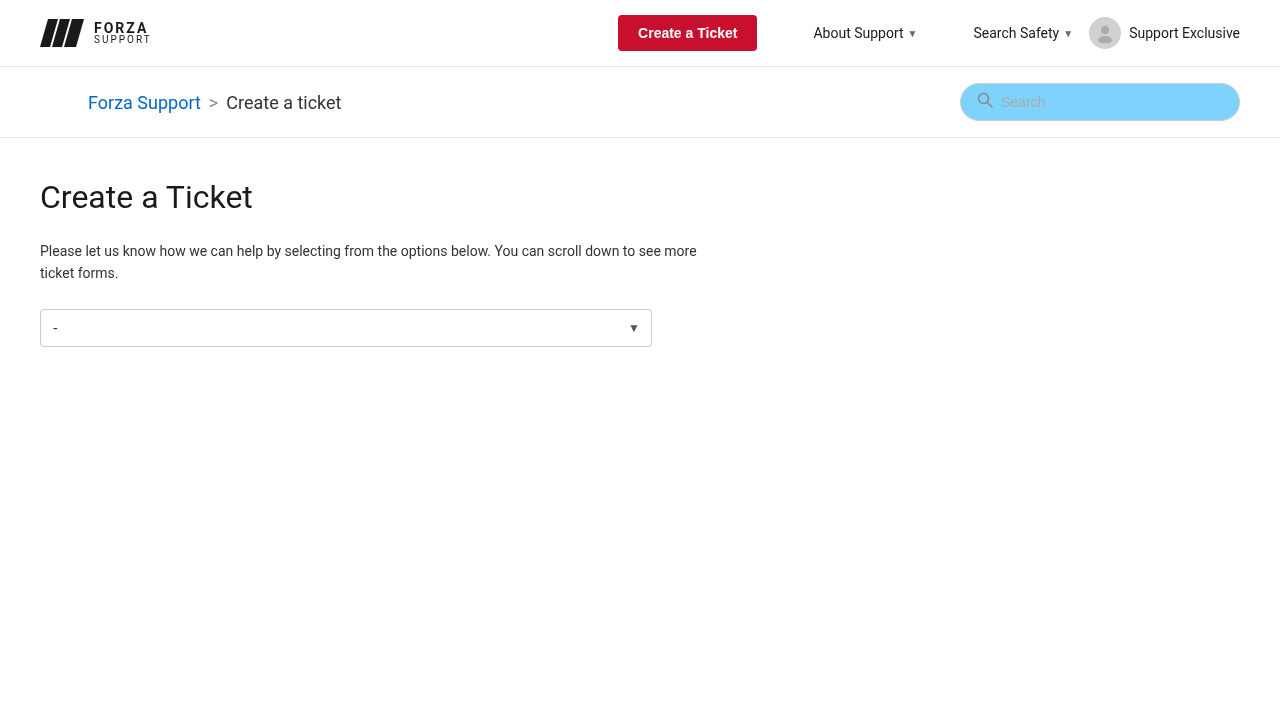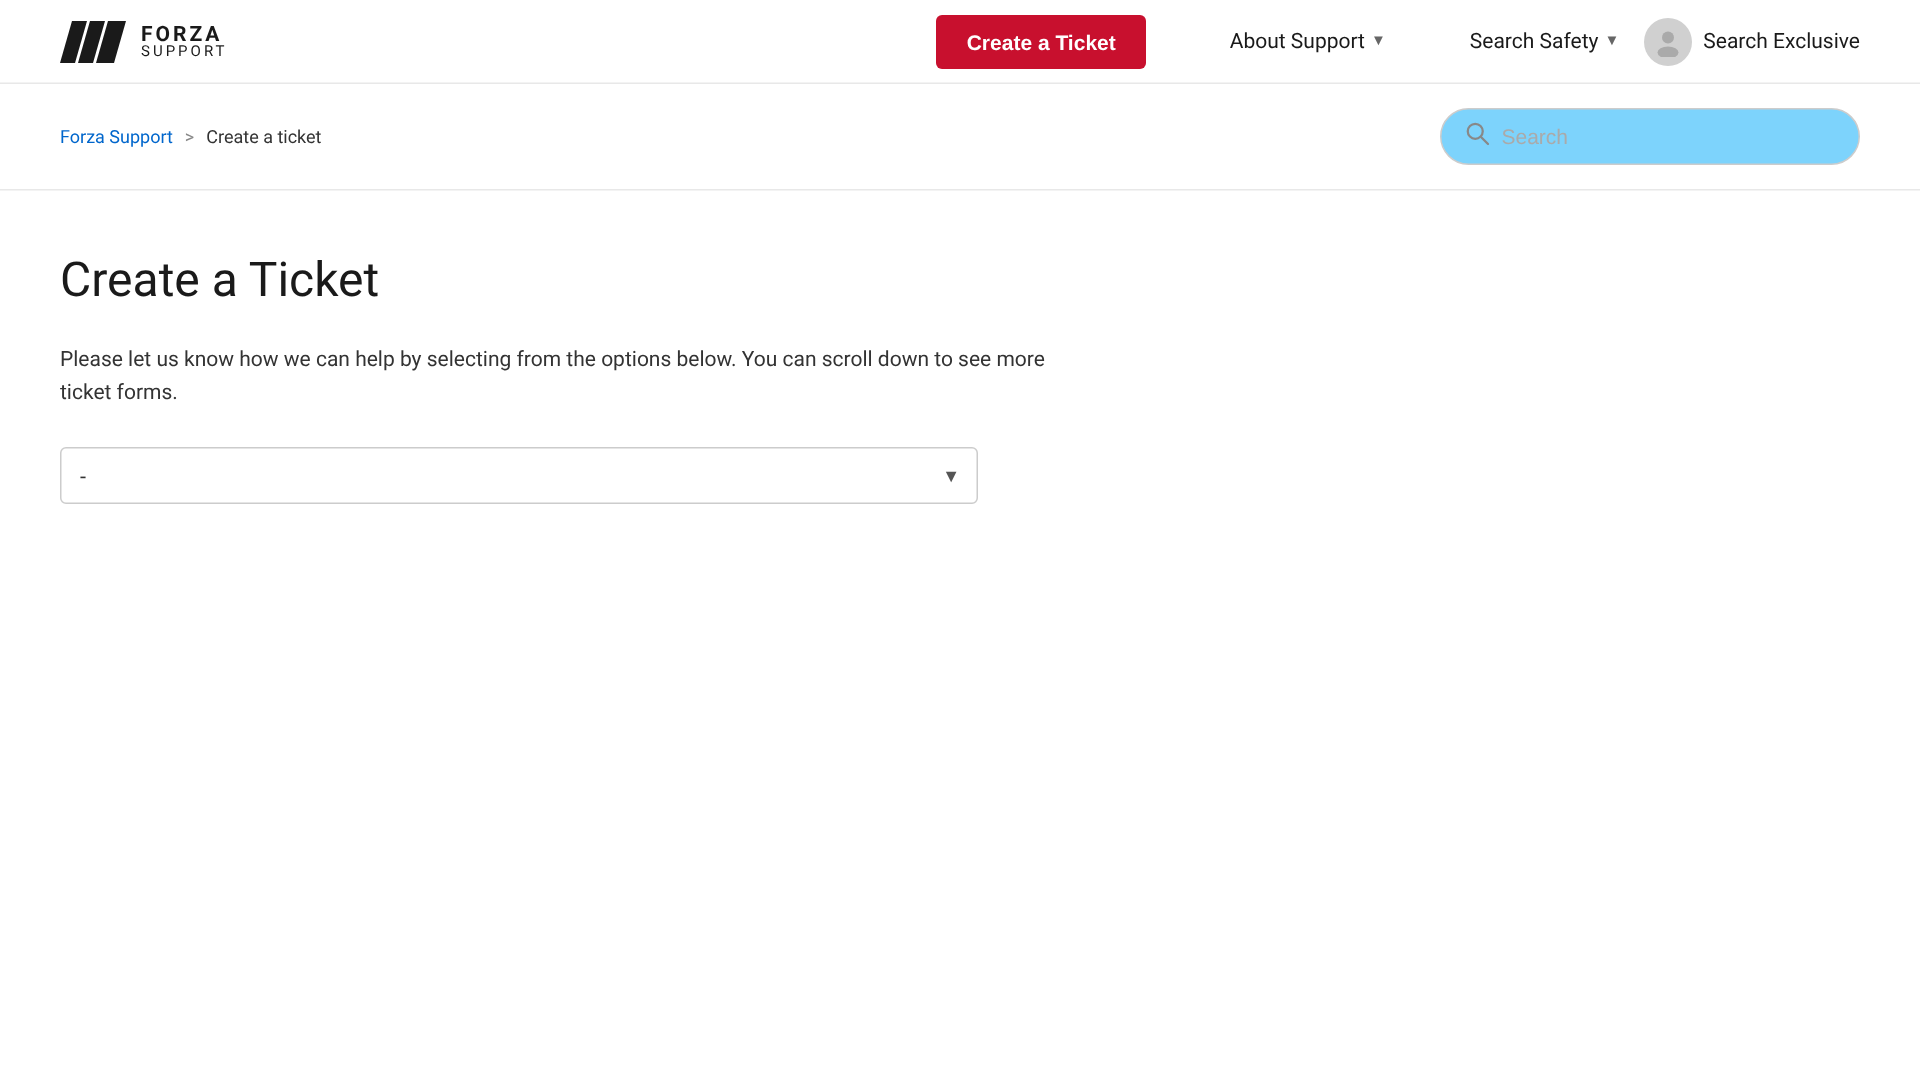--- a/index.html
+++ b/index.html
@@ -15,21 +15,21 @@
       width: 1280px;
       min-height: 720px;
     }
 
     
     .header {
       display: flex;
       align-items: center;
       justify-content: space-between;
       padding: 0 40px;
-      height: 56px;
+      height: 67px;
       border-bottom: 1px solid #e8e8e8;
       background: #ffffff;
     }
 
     .logo-text {
       display: flex;
       flex-direction: column;
       line-height: 1;
     }
 
@@ -112,21 +112,22 @@
       align-items: center;
       justify-content: space-between;
       padding: 16px 40px;
       border-bottom: 1px solid #e8e8e8;
     }
 
     .breadcrumb {
       display: flex;
       align-items: flex-end;
       gap: 8px;
-      font-size: 12px;
+      font-size: 18px;
+      margin-left: 48px;
     }
 
     .breadcrumb-link {
       color: #0066cc;
       text-decoration: none;
       cursor: pointer;
     }
 
     .breadcrumb-separator {
       color: #888;
@@ -256,21 +257,21 @@
       <span class="chevron">▼</span>
     </a>
 
     <div class="user-area">
       <div class="user-avatar">
         <svg width="20" height="20" viewBox="0 0 20 20" xmlns="http://www.w3.org/2000/svg">
           <circle cx="10" cy="7" r="4" fill="#aaa"></circle>
           <ellipse cx="10" cy="17" rx="7" ry="4" fill="#aaa"></ellipse>
         </svg>
       </div>
-      <span class="user-name">Search Exclusive</span>
+      <span class="user-name">Support Exclusive</span>
     </div>
   </nav>
 </header>
 
 <div class="sub-header">
   <nav class="breadcrumb">
     <a class="breadcrumb-link">Forza Support</a>
     <span class="breadcrumb-separator">&gt;</span>
     <span class="breadcrumb-current">Create a ticket</span>
   </nav>

